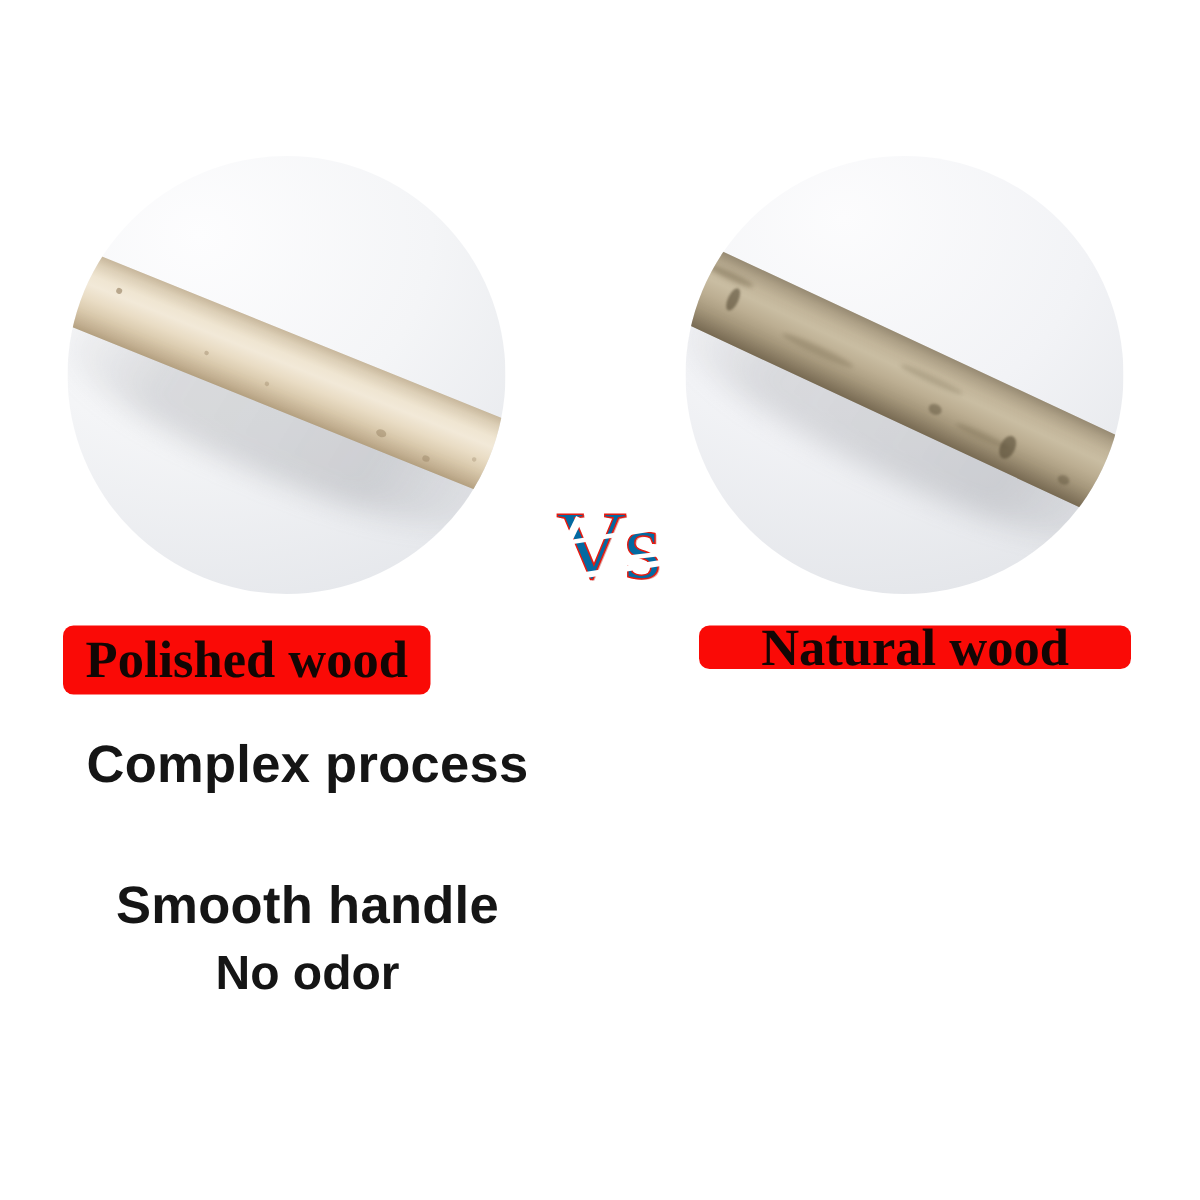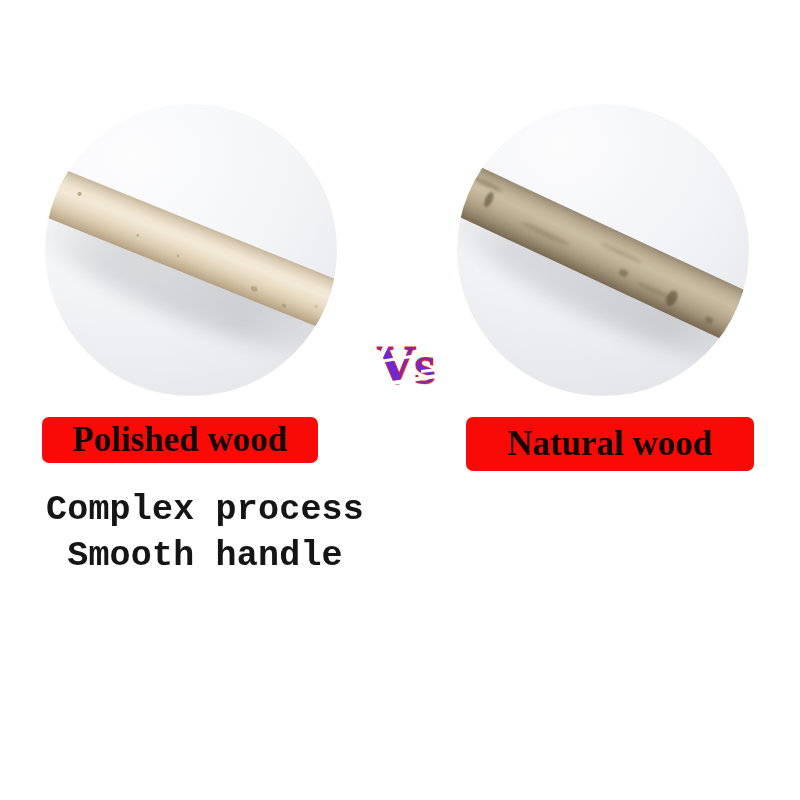--- a/index.html
+++ b/index.html
@@ -153,24 +153,24 @@
   #vs-badge {
     position: absolute;
     left: 349px;
     top: 324px;
     width: 112px;
     height: 80px;
     display: flex;
     align-items: center;
     justify-content: center;
     font-family: "Liberation Serif", "DejaVu Serif", serif;
-    font-weight: bold;
-    font-size: 55px;
+    font-weight: normal;
+    font-size: 65px;
     line-height: 1;
-    color: #6d28d9;
+    color: #0369a1;
     letter-spacing: -2px;
     -webkit-text-stroke: 1px #e61a10;
     text-shadow: 1px 1px 0 rgba(160,20,12,.35);
   }
   
   #vs-badge::before,
   #vs-badge::after {
     content: "";
     position: absolute;
     left: 2px;
@@ -199,49 +199,49 @@
     font-family: "Liberation Serif", "DejaVu Serif", serif;
     font-weight: bold;
     display: flex;
     align-items: center;
     justify-content: center;
     white-space: nowrap;
   }
   #label-polished {
     left: 42px;
     top: 417px;
-    width: 276px;
+    width: 245px;
     height: 46px;
     font-size: 35px;
   }
   #label-natural {
     left: 466px;
     top: 417px;
     width: 288px;
-    height: 54px;
+    height: 29px;
     font-size: 35px;
   }
 
   
   #feature-list {
     position: absolute;
     left: 20px;
     top: 487px;
     width: 370px;
     text-align: center;
     color: #151515;
-    font-family: Liberation Mono, monospace;
+    font-family: Liberation Sans, sans-serif;
     font-weight: bold;
   }
   #feature-list .feature-item {
     line-height: 1.32;
     white-space: nowrap;
   }
   #feature-list .feature-item.f0 { font-size: 35px; letter-spacing: .2px; }
-  #feature-list .feature-item.f1 { font-size: 35px; letter-spacing: .2px; }
+  #feature-list .feature-item.f1 { font-size: 35px; letter-spacing: .2px; margin-top: 48px; }
   #feature-list .feature-item.f2 { font-size: 33px; }
   #feature-list .feature-item.f3 { font-size: 32px; }
   #feature-list .feature-item.f4 { font-size: 32px; }
 </style>
 </head>
 <body>
 
 <div id="stage">
 
   <div class="photo-circle" id="circle-left">
@@ -276,15 +276,16 @@
 
   <div id="vs-badge">Vs<span class="vs-nick nick-a"></span><span class="vs-nick nick-b"></span><span class="vs-nick nick-c"></span></div>
 
   <div class="red-label" id="label-polished">Polished wood</div>
 
   <div class="red-label" id="label-natural">Natural wood</div>
 
   <div id="feature-list">
     <div class="feature-item f0">Complex process</div>
     <div class="feature-item f1">Smooth handle</div>
+    <div class="feature-item f3">No odor</div>
   </div>
 
 </div>
 
 </body></html>

